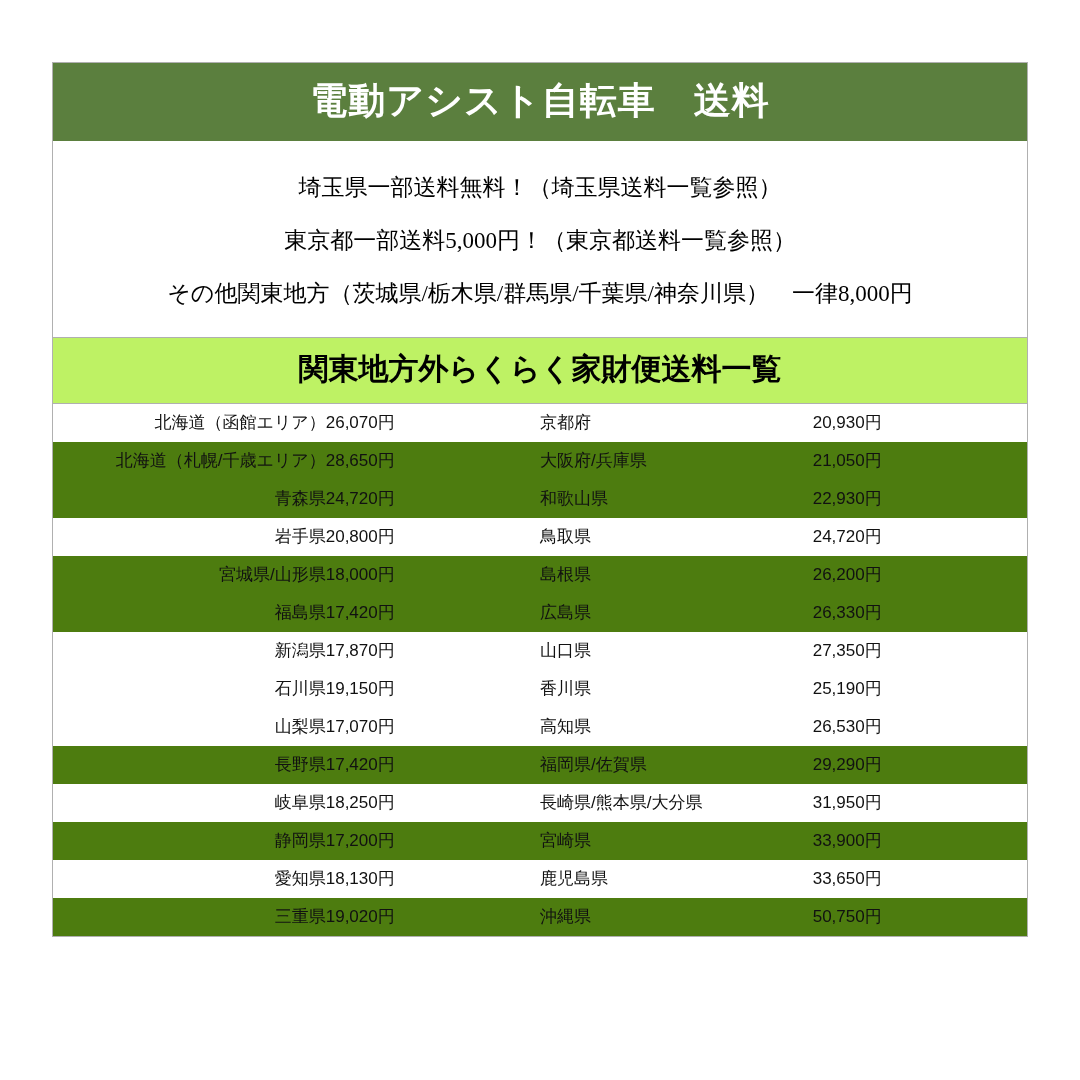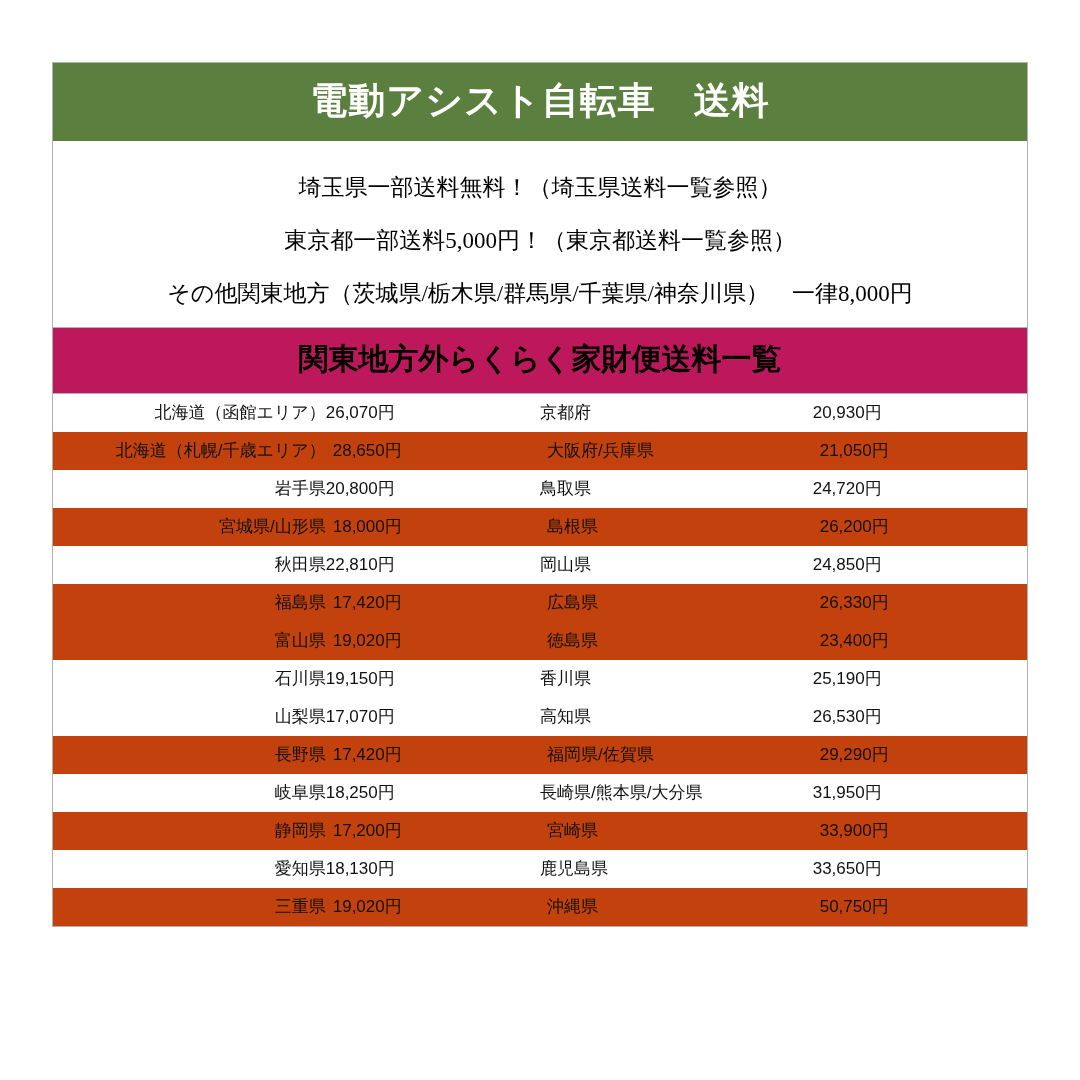--- a/index.html
+++ b/index.html
@@ -34,33 +34,33 @@
     color: #ffffff;
     text-align: center;
     font-size: 37px;
     font-weight: bold;
     letter-spacing: 1px;
     padding: 16px 0 18px 0;
     font-family: "Liberation Sans", "DejaVu Sans", sans-serif;
     line-height: 1.2;
   }
   .notes {
-    padding: 20px 0 6px 0;
+    padding: 20px 0 16px 0;
     background: #ffffff;
   }
   .note-line {
     text-align: center;
     font-size: 23px;
     color: #000000;
     padding: 11px 0;
     line-height: 1.35;
     font-family: "Liberation Serif", "DejaVu Serif", serif;
   }
   .section-bar {
-    background: #be185d;
+    background: #bef264;
     color: #000000;
     text-align: center;
     font-size: 30px;
     font-weight: bold;
     padding: 11px 0 13px 0;
     font-family: "Liberation Sans", "DejaVu Sans", sans-serif;
     border-top: 1px solid #b0b0b0;
     border-bottom: 1px solid #b0b0b0;
   }
   table.fees {
@@ -74,21 +74,21 @@
     color: #111111;
     padding: 7px 0 8px 0;
     height: 18px;
     vertical-align: middle;
     border: none;
   }
   td.region-l { width: 28%; padding-left: 10px; text-align: right; }
   td.price-l  { width: 22%; }
   td.region-r { width: 28%; padding-left: 10px; border-left: 1px solid #b0b0b0; }
   td.price-r  { width: 22%; }
-  tr.alt td { background: #c2410c; padding-left: 7px; }
+  tr.alt td { background: #4d7c0f; }
   tr.plain td { background: #ffffff; }
   .fees-wrap { border-bottom: 0; }
 </style>
 </head>
 <body>
 
 <div class="page">
   <div class="sheet">
 
     <div class="title-bar">電動アシスト自転車　送料</div>
@@ -109,49 +109,49 @@
             <td class="price-l">26,070円</td>
             <td class="region-r">京都府</td>
             <td class="price-r">20,930円</td>
           </tr>
           <tr class="alt">
             <td class="region-l">北海道（札幌/千歳エリア）</td>
             <td class="price-l">28,650円</td>
             <td class="region-r">大阪府/兵庫県</td>
             <td class="price-r">21,050円</td>
           </tr>
+          <tr class="alt">
+            <td class="region-l">青森県</td>
+            <td class="price-l">24,720円</td>
+            <td class="region-r">和歌山県</td>
+            <td class="price-r">22,930円</td>
+          </tr>
           <tr class="plain">
             <td class="region-l">岩手県</td>
             <td class="price-l">20,800円</td>
             <td class="region-r">鳥取県</td>
             <td class="price-r">24,720円</td>
           </tr>
           <tr class="alt">
             <td class="region-l">宮城県/山形県</td>
             <td class="price-l">18,000円</td>
             <td class="region-r">島根県</td>
             <td class="price-r">26,200円</td>
           </tr>
-          <tr class="plain">
-            <td class="region-l">秋田県</td>
-            <td class="price-l">22,810円</td>
-            <td class="region-r">岡山県</td>
-            <td class="price-r">24,850円</td>
-          </tr>
           <tr class="alt">
             <td class="region-l">福島県</td>
             <td class="price-l">17,420円</td>
             <td class="region-r">広島県</td>
             <td class="price-r">26,330円</td>
           </tr>
-          <tr class="alt">
-            <td class="region-l">富山県</td>
-            <td class="price-l">19,020円</td>
-            <td class="region-r">徳島県</td>
-            <td class="price-r">23,400円</td>
+          <tr class="plain">
+            <td class="region-l">新潟県</td>
+            <td class="price-l">17,870円</td>
+            <td class="region-r">山口県</td>
+            <td class="price-r">27,350円</td>
           </tr>
           <tr class="plain">
             <td class="region-l">石川県</td>
             <td class="price-l">19,150円</td>
             <td class="region-r">香川県</td>
             <td class="price-r">25,190円</td>
           </tr>
           <tr class="plain">
             <td class="region-l">山梨県</td>
             <td class="price-l">17,070円</td>

